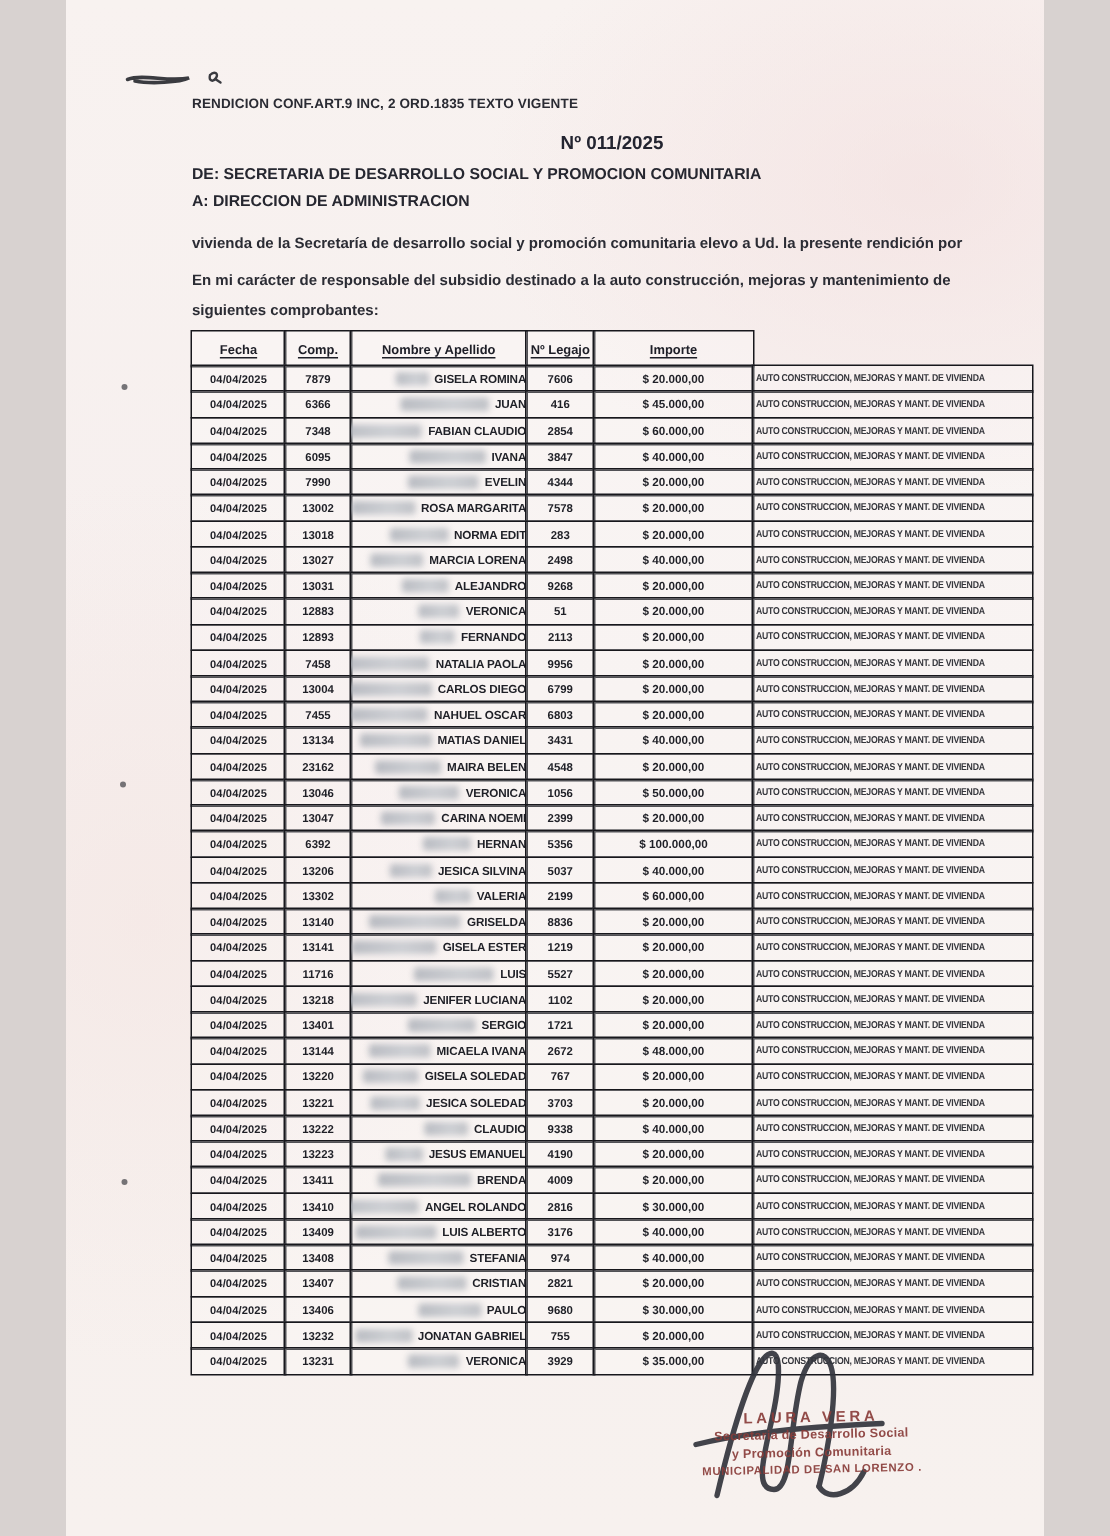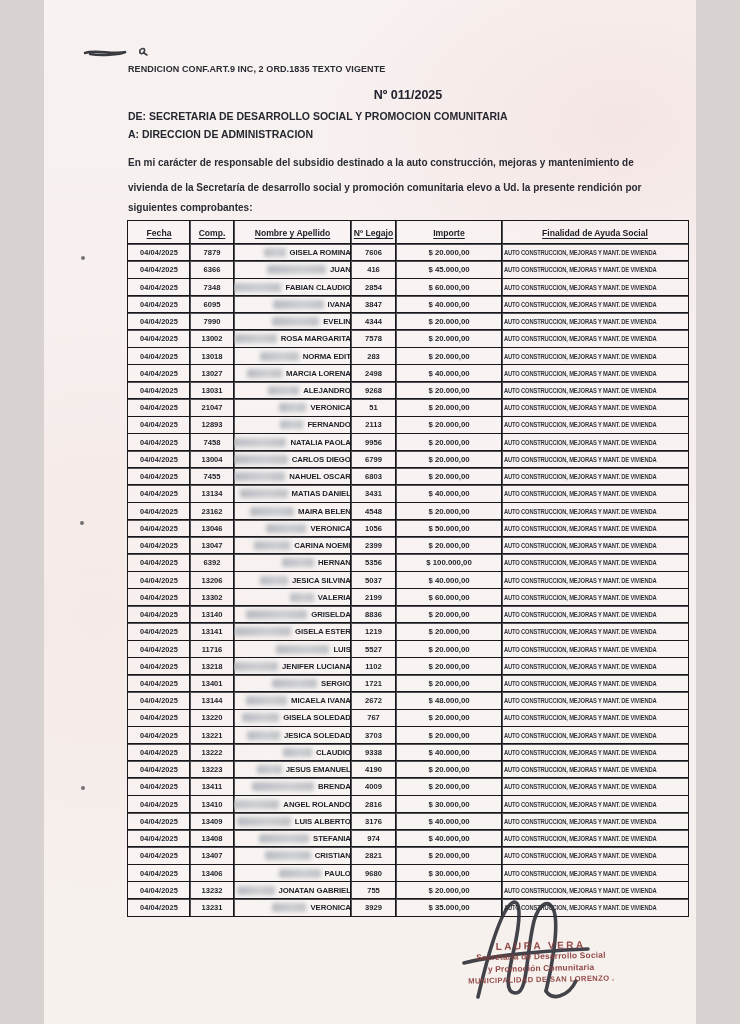--- a/index.html
+++ b/index.html
@@ -72,34 +72,33 @@
   <div class="mark margin-dot" style="left:37px;top:786px;"></div>
   <div class="mark red-dot" style="left:692px;top:741px;"></div>
   <div class="mark" style="left:736px;top:758px;width:2px;height:26px;background:#8a8a90;opacity:.5;"></div>
 
   <div class="head">
     <div class="top-note">RENDICION CONF.ART.9 INC, 2 ORD.1835 TEXTO VIGENTE</div>
     <div class="doc-number">Nº 011/2025</div>
     <div class="from-line">DE: SECRETARIA DE DESARROLLO SOCIAL Y PROMOCION COMUNITARIA</div>
     <div class="to-line">A: DIRECCION DE ADMINISTRACION</div>
     <div class="body-par">
+      <div class="body-line">vivienda de la Secretaría de desarrollo social y promoción comunitaria elevo a Ud. la presente rendición por</div>
       <div class="body-line">En mi carácter de responsable del subsidio destinado a la auto construcción, mejoras y mantenimiento de</div>
-      <div class="body-line">vivienda de la Secretaría de desarrollo social y promoción comunitaria elevo a Ud. la presente rendición por</div>
       <div class="closing-line">siguientes comprobantes:</div>
     </div>
   </div>
 
   <div class="table">
     <div class="trow hrow">
       <div class="td th">Fecha</div>
       <div class="td th">Comp.</div>
       <div class="td th">Nombre y Apellido</div>
       <div class="td th">Nº Legajo</div>
       <div class="td th">Importe</div>
-      <div class="td th">Finalidad de Ayuda Social</div>
     </div>
 
     <div style="display:contents"><div class="trow">
           <div class="td c-fecha">04/04/2025</div>
           <div class="td c-comp">7879</div>
           <div class="td c-nombre">
             <span class="redact" style="width: 22px;"></span>
             <span>GISELA ROMINA</span>
           </div>
           <div class="td c-legajo">7606</div>
@@ -198,21 +197,21 @@
             <span class="redact" style="width: 31px;"></span>
             <span>ALEJANDRO</span>
           </div>
           <div class="td c-legajo">9268</div>
           <div class="td c-importe">$ 20.000,00</div>
           <div class="td c-finalidad">
             <span class="cond">AUTO CONSTRUCCION, MEJORAS Y MANT. DE VIVIENDA</span>
           </div>
         </div><div class="trow">
           <div class="td c-fecha">04/04/2025</div>
-          <div class="td c-comp">21047</div>
+          <div class="td c-comp">12883</div>
           <div class="td c-nombre">
             <span class="redact" style="width: 27px;"></span>
             <span>VERONICA</span>
           </div>
           <div class="td c-legajo">51</div>
           <div class="td c-importe">$ 20.000,00</div>
           <div class="td c-finalidad">
             <span class="cond">AUTO CONSTRUCCION, MEJORAS Y MANT. DE VIVIENDA</span>
           </div>
         </div><div class="trow">

